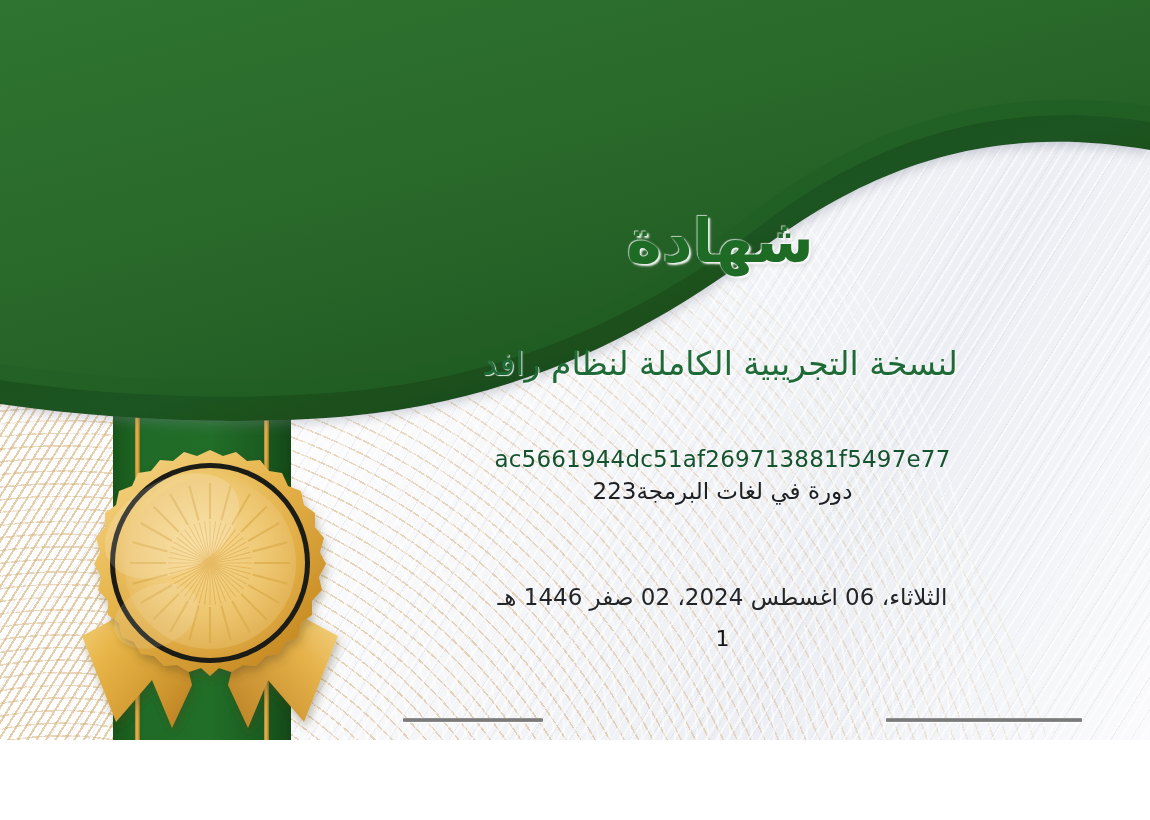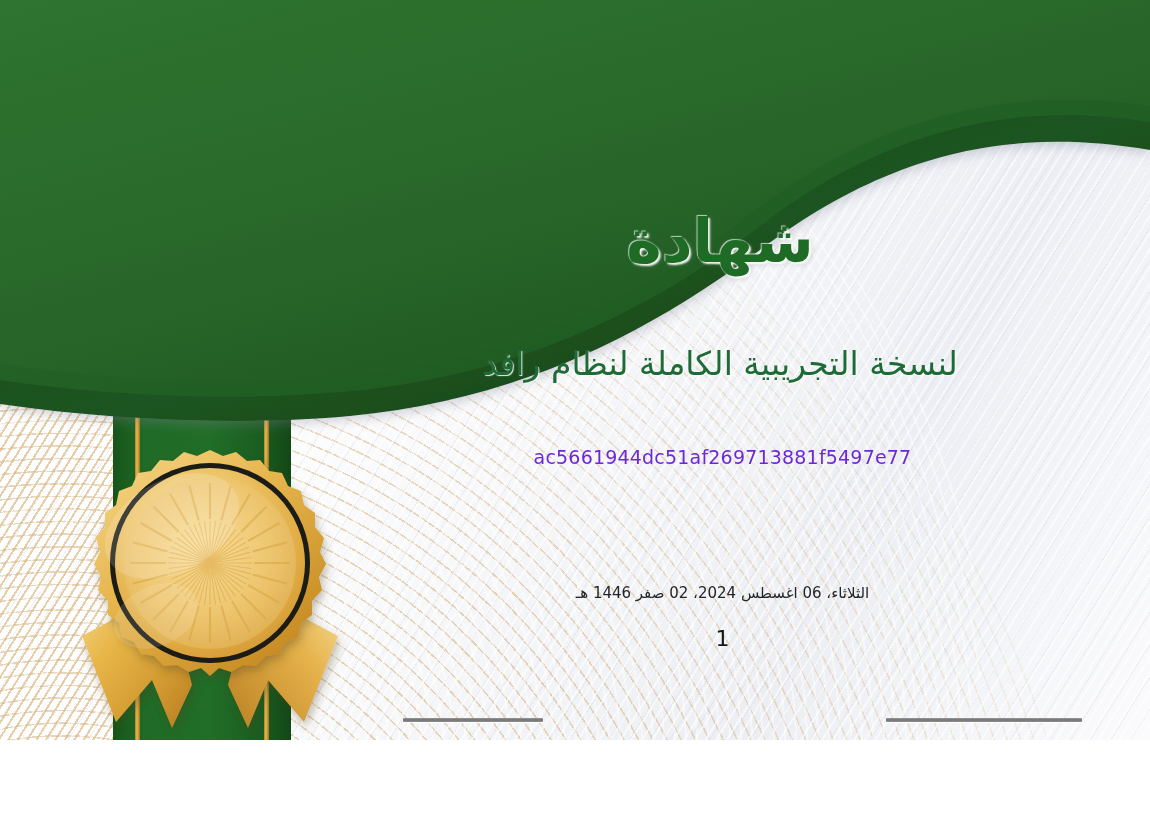--- a/index.html
+++ b/index.html
@@ -96,29 +96,29 @@
     letter-spacing:0;
     text-shadow:2px 2px 2px rgba(255,255,255,.95),-1px -1px 1px rgba(255,255,255,.7),3px 3px 5px rgba(120,120,120,.22);
   }
   .subtitle{
     position:absolute;left:0;right:40px;top:344px;
     font-size:33px;color:#1f6b37;font-weight:500;
     text-shadow:1px 1px 1px rgba(255,255,255,.9);
   }
   .hashline{
     position:absolute;left:0;right:35px;top:446px;
-    font-size:19px;color:#6d28d9;letter-spacing:.2px;direction:ltr;
+    font-size:23px;color:#14532d;letter-spacing:.2px;direction:ltr;
   }
   .courseline{
     position:absolute;left:0;right:35px;top:478px;
     font-size:23px;color:#1d1f23;
   }
   .dateline{
     position:absolute;left:0;right:35px;top:584px;
-    font-size:15px;color:#222428;
+    font-size:23px;color:#222428;
   }
   .serial{
     position:absolute;left:0;right:35px;top:626px;
     font-size:22px;color:#141618;
   }
   .sigline{
     position:absolute;height:4px;
     background:linear-gradient(180deg,#9a9a9a 0%,#747474 45%,#8d8d8d 100%);
     border-radius:1px;
     box-shadow:0 1px 1px rgba(255,255,255,.9);
@@ -339,20 +339,21 @@
     </g>
 
     <ellipse cx="112" cy="86" rx="72" ry="46" fill="#ffffff" opacity=".16" transform="rotate(-28 112 86)"></ellipse>
     <ellipse cx="96" cy="176" rx="44" ry="30" fill="#ffffff" opacity=".12" transform="rotate(-24 96 176)"></ellipse>
   </svg>
 
   <div class="content">
     <div class="title">شهادة</div>
     <div class="subtitle">لنسخة التجريبية الكاملة لنظام رافد</div>
     <div class="hashline">ac5661944dc51af269713881f5497e77</div>
+    <div class="courseline">دورة في لغات البرمجة223</div>
     <div class="dateline">الثلاثاء، 06 اغسطس 2024، 02 صفر 1446 هـ</div>
     <div class="serial">1</div>
   </div>
 
   <div class="sigline left"></div>
   <div class="sigline right"></div>
 
 </div>
 
 </body></html>

